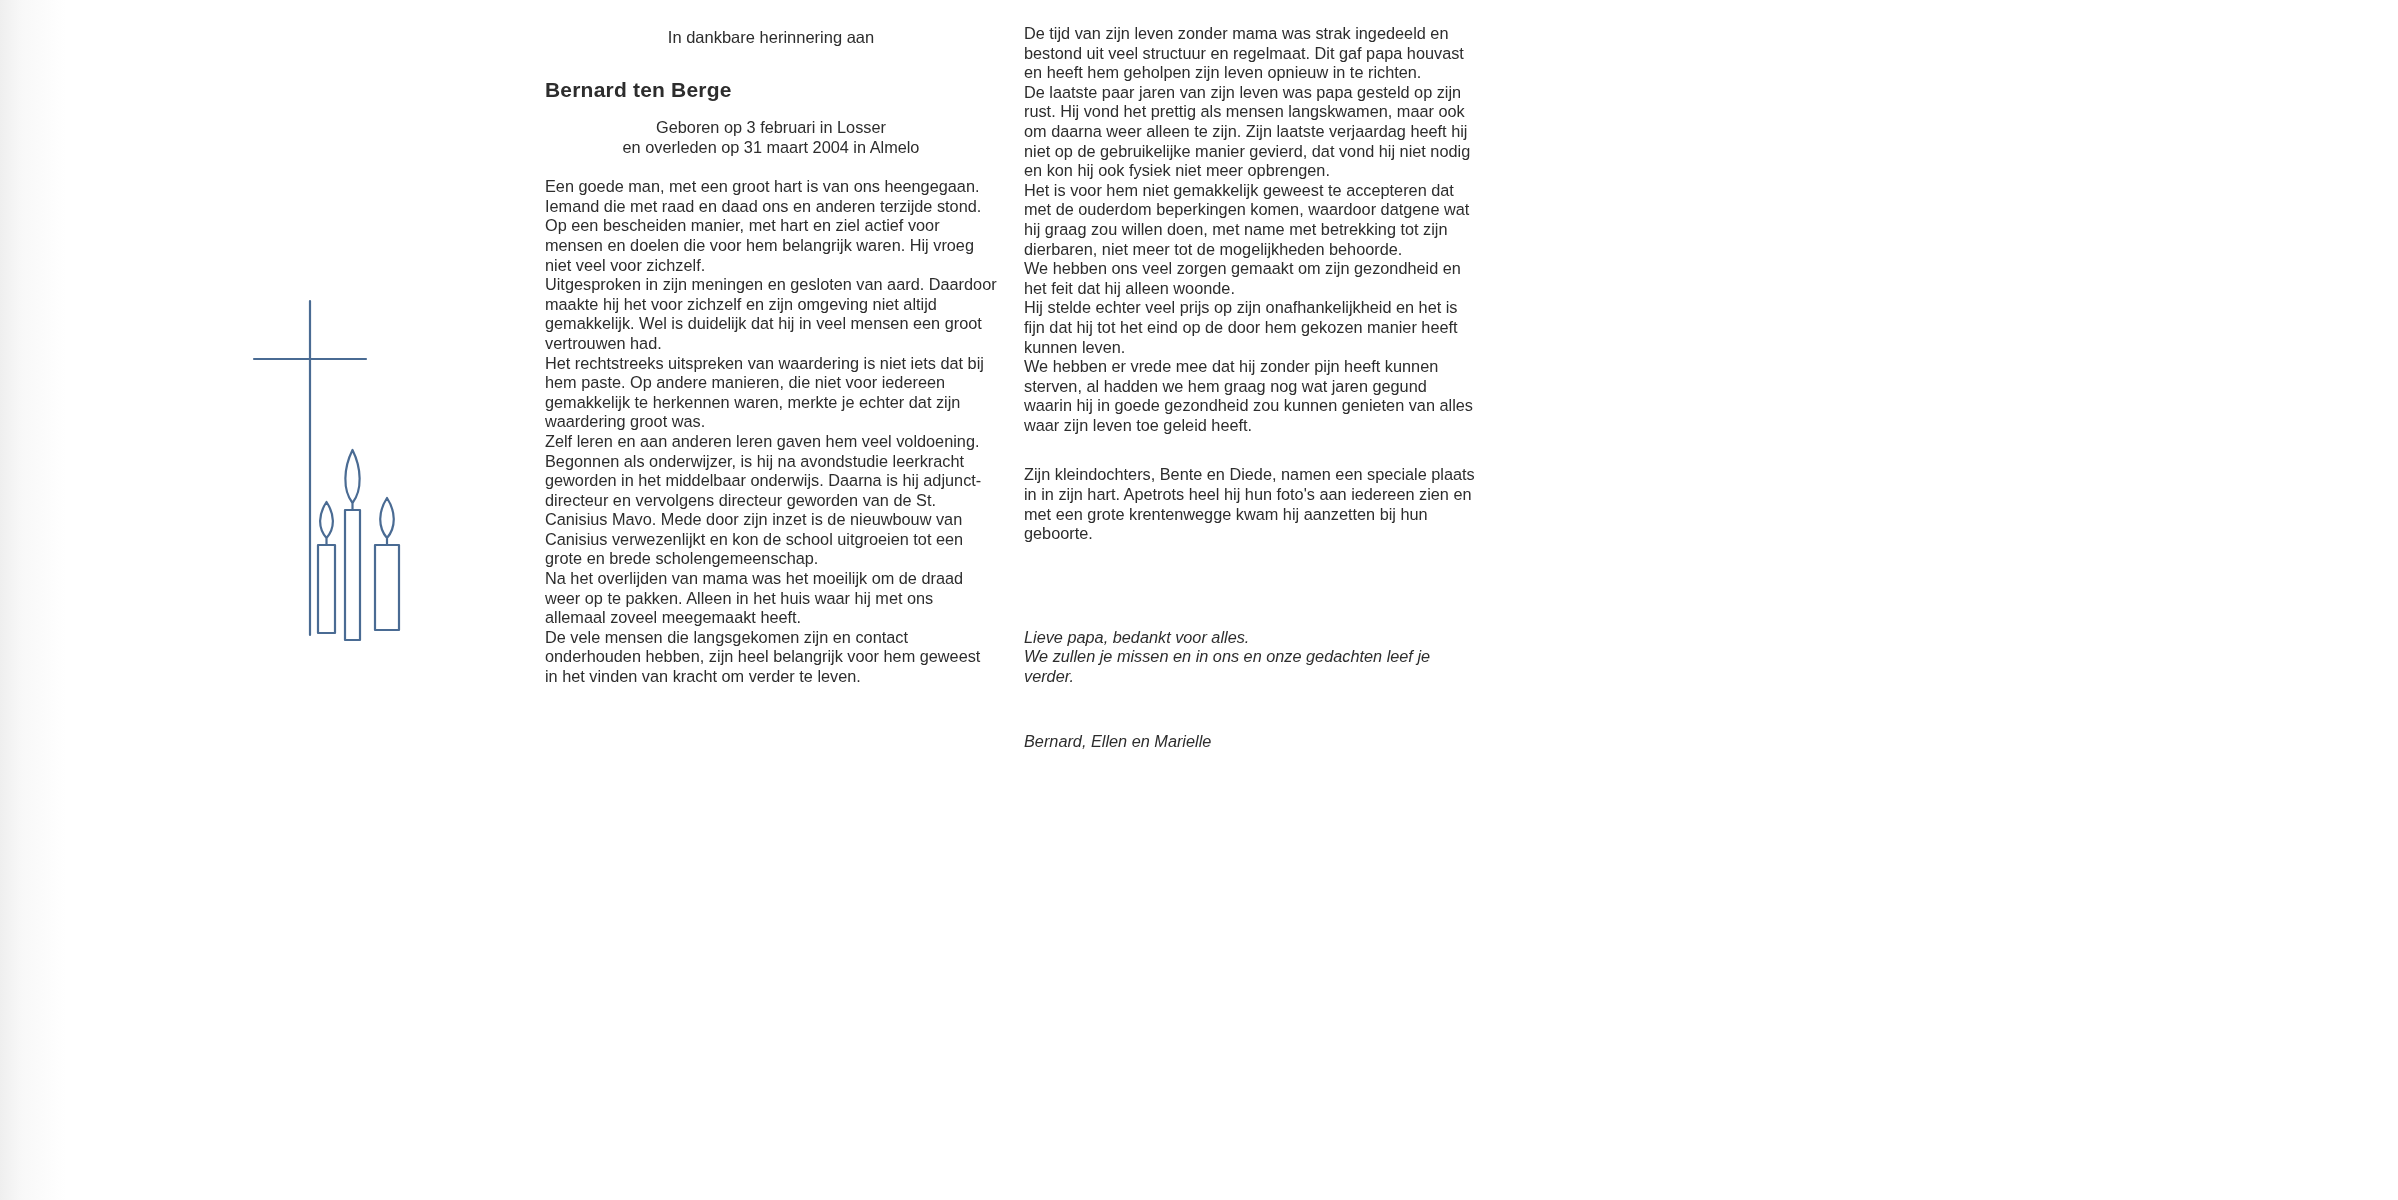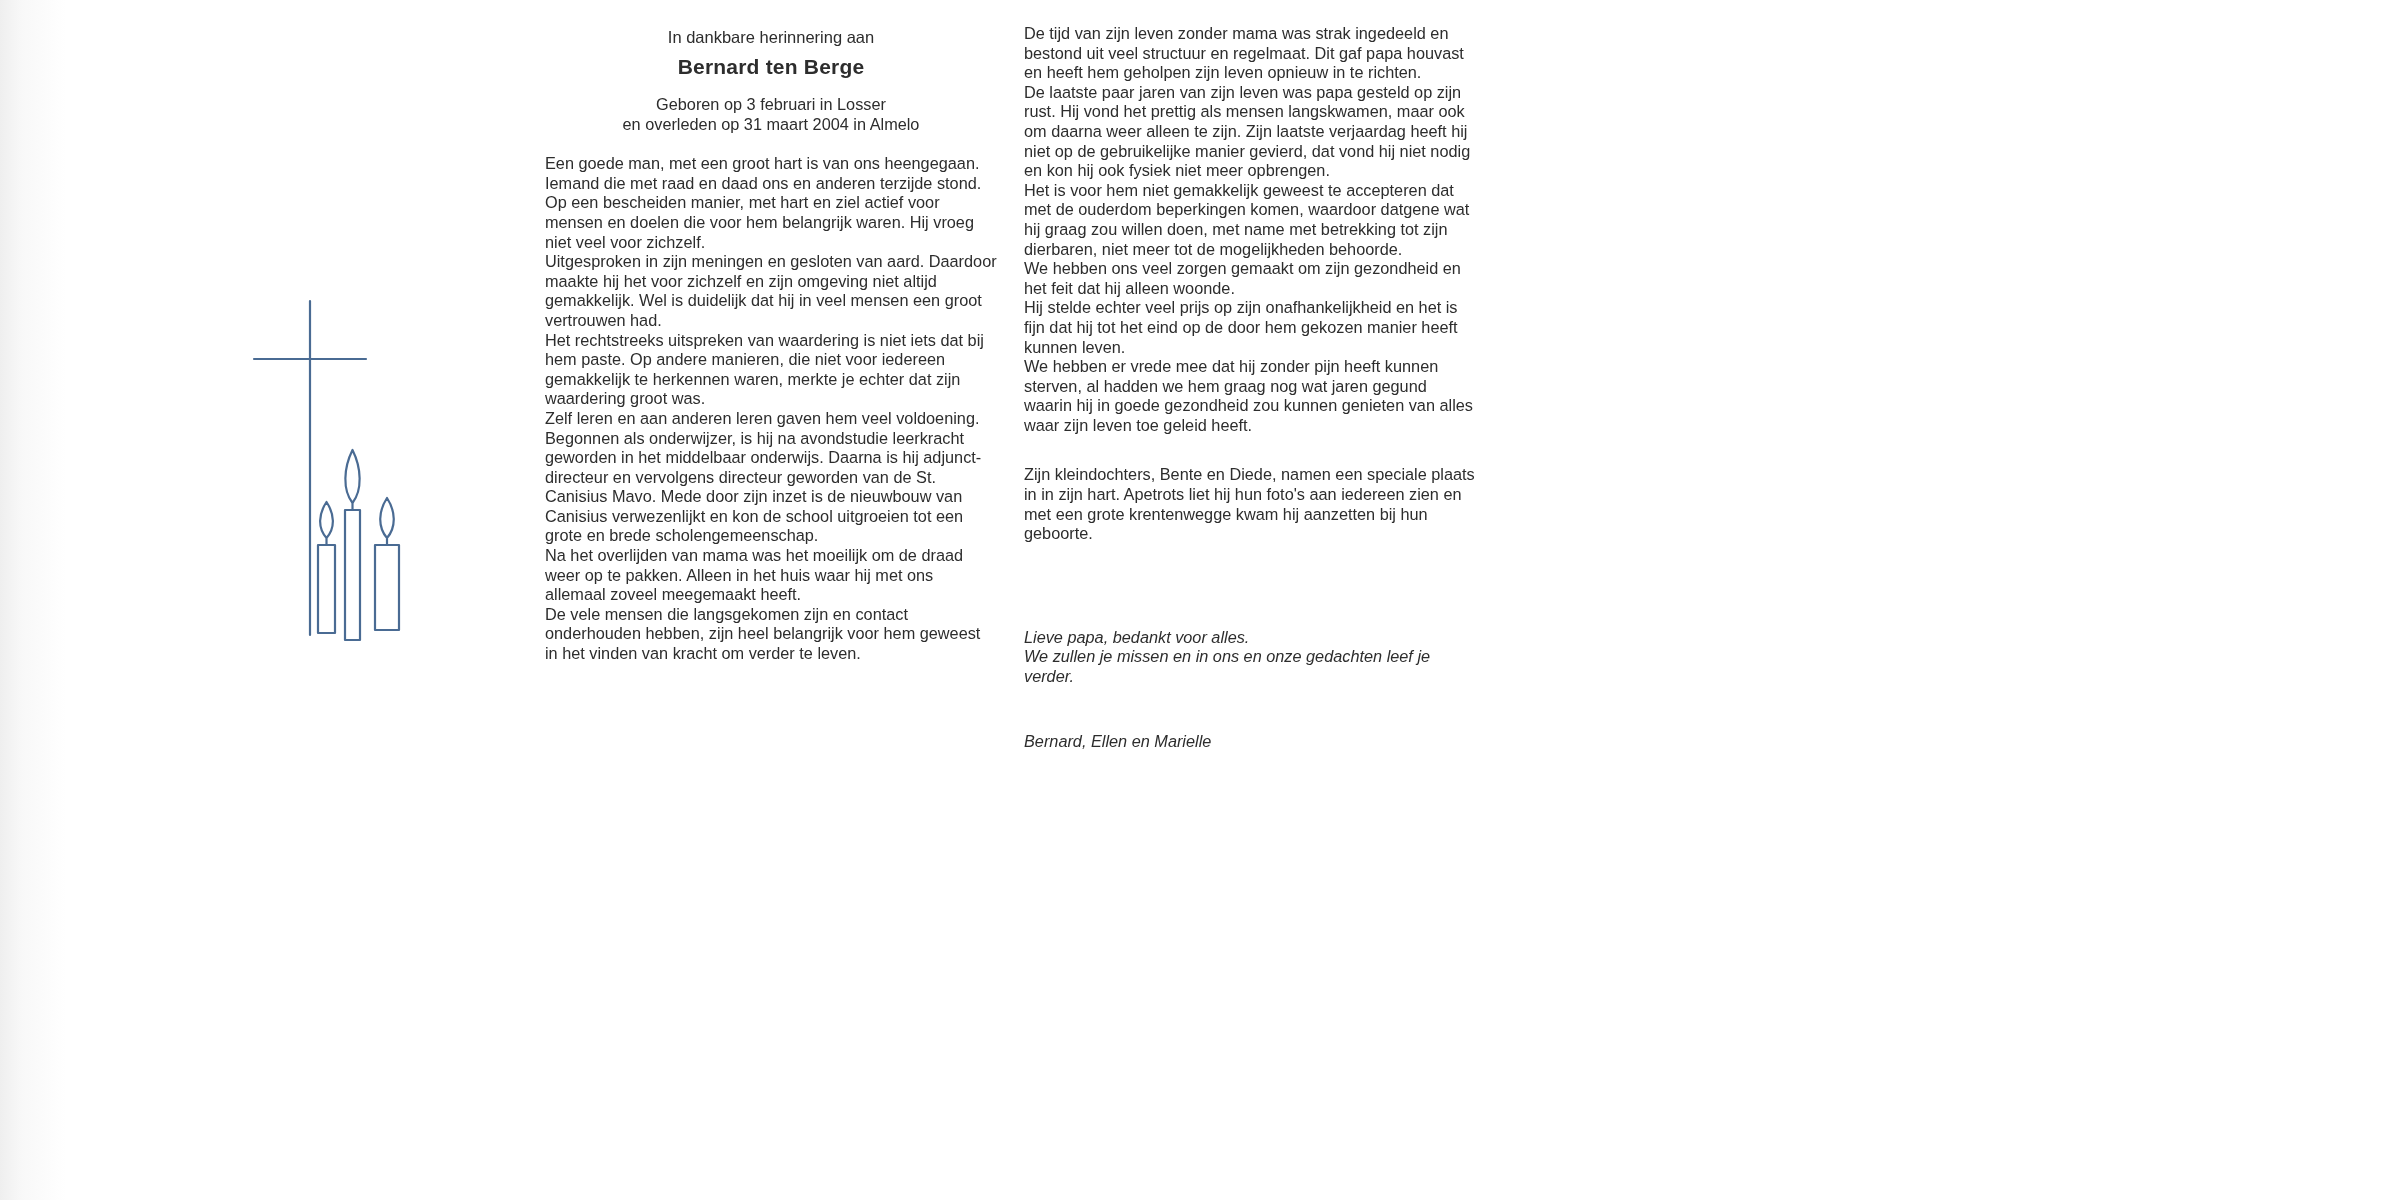--- a/index.html
+++ b/index.html
@@ -46,21 +46,21 @@
   }
   .right-col {
     position: absolute;
     left: 1024px;
     top: 24px;
     width: 452px;
     font-size: 16.3px;
     line-height: 19.6px;
   }
   .intro { text-align: center; font-size: 16.5px; }
-  .name  { text-align: center; font-size: 21px; font-weight: 700; margin-top: 9px; letter-spacing: 0.2px; }
+  .name  { text-align: left; font-size: 21px; font-weight: 700; margin-top: 32px; letter-spacing: 0.2px; }
   .dates { text-align: center; margin-top: 18px; line-height: 20px; }
   .lines { white-space: pre-line; text-align: left; }
   .body-first  { margin-top: 20px; }
   .body-gap    { }
   .grand-gap   { margin-top: 30px; }
   .farewell    { margin-top: 84px; font-style: italic; }
   .signature   { margin-top: 45px; font-style: italic; }
 </style>
 </head>
 <body>
@@ -107,19 +107,19 @@
 De vele mensen die langsgekomen zijn en contact onderhouden hebben, zijn heel belangrijk voor hem geweest in het vinden van kracht om verder te leven.</div>
   </div>
 
   <div class="right-col">
     <div class="lines">De tijd van zijn leven zonder mama was strak ingedeeld en bestond uit veel structuur en regelmaat. Dit gaf papa houvast en heeft hem geholpen zijn leven opnieuw in te richten.
 De laatste paar jaren van zijn leven was papa gesteld op zijn rust. Hij vond het prettig als mensen langskwamen, maar ook om daarna weer alleen te zijn. Zijn laatste verjaardag heeft hij niet op de gebruikelijke manier gevierd, dat vond hij niet nodig en kon hij ook fysiek niet meer opbrengen.
 Het is voor hem niet gemakkelijk geweest te accepteren dat met de ouderdom beperkingen komen, waardoor datgene wat hij graag zou willen doen, met name met betrekking tot zijn dierbaren, niet meer tot de mogelijkheden behoorde.
 We hebben ons veel zorgen gemaakt om zijn gezondheid en het feit dat hij alleen woonde.
 Hij stelde echter veel prijs op zijn onafhankelijkheid en het is fijn dat hij tot het eind op de door hem gekozen manier heeft kunnen leven.
 We hebben er vrede mee dat hij zonder pijn heeft kunnen sterven, al hadden we hem graag nog wat jaren gegund waarin hij in goede gezondheid zou kunnen genieten van alles waar zijn leven toe geleid heeft.</div>
-    <div class="lines grand-gap">Zijn kleindochters, Bente en Diede, namen een speciale plaats in in zijn hart. Apetrots liet hij hun foto's aan iedereen zien en met een grote krentenwegge kwam hij aanzetten bij hun geboorte.</div>
+    <div class="lines grand-gap">Zijn kleindochters, Bente en Diede, namen een speciale plaats in in zijn hart. Apetrots heel hij hun foto's aan iedereen zien en met een grote krentenwegge kwam hij aanzetten bij hun geboorte.</div>
     <div class="lines farewell">Lieve papa, bedankt voor alles.
 We zullen je missen en in ons en onze gedachten leef je verder.</div>
     <div class="signature">Bernard, Ellen en Marielle</div>
   </div>
 
 </div>
 
 </body></html>

